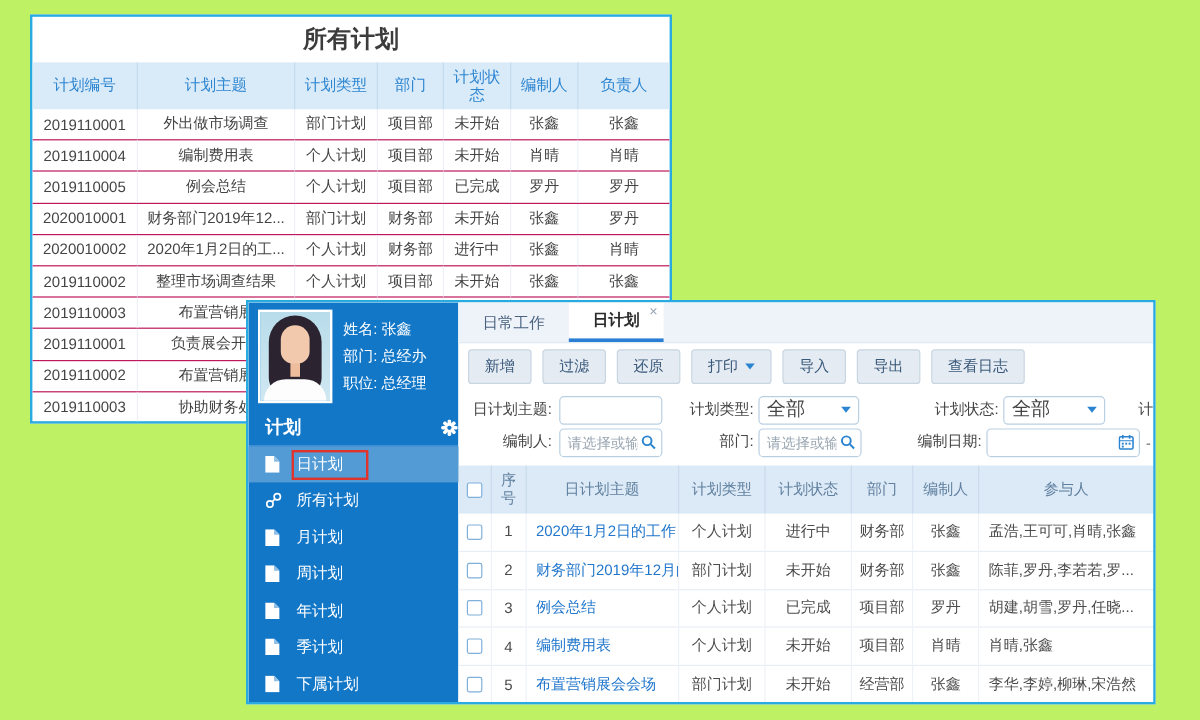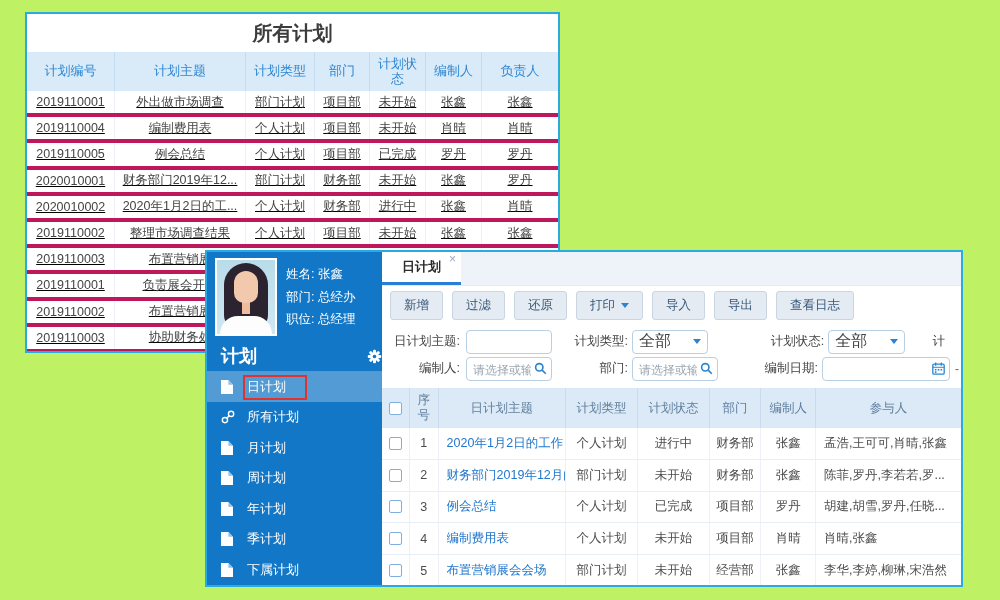--- a/index.html
+++ b/index.html
@@ -9,21 +9,21 @@
 
   
   .bg-window { position:absolute; left:25px; top:12px; width:535px; height:341px;
     background:#fff; border:2px solid #29abe2; overflow:hidden; }
   .bg-title { height:38px; line-height:38px; text-align:center; font-size:20px;
     font-weight:bold; color:#3c3c3c; }
   .bg-header { display:flex; height:39px; background:#d9eaf8; }
   .bg-header .bgc { color:#2e86d1; font-size:13px; display:flex; align-items:center;
     justify-content:center; text-align:center; border-right:1px solid #c4dcf0; line-height:1.15; padding:12px 4px; }
   .bg-header .bgc:last-child { border-right:none; }
-  .bgrow { display:flex; height:26.2px; border-bottom:4px solid #be185d;text-decoration:underline; }
+  .bgrow { display:flex; height:26.2px; border-bottom:1px solid #be185d; }
   .bgrow .bgc { color:#444; font-size:12.5px; display:flex; align-items:center;
     justify-content:center; border-right:1px solid #edf1f5; overflow:hidden; white-space:nowrap; }
   .bgrow .bgc:last-child { border-right:none; }
   .c0{width:88px;} .c1{width:131px;} .c2{width:69px;} .c3{width:55px;}
   .c4{width:56px;} .c5{width:56px;} .c6{width:76px;}
 
   
   .fg-window { position:absolute; left:205px; top:250px; width:758px; height:337px;
     background:#fff; border:2px solid #29abe2; display:flex; overflow:hidden; }
 
@@ -35,21 +35,21 @@
   .photo .hair { position:absolute; left:7px; top:3px; width:44px; height:66px;
     background:#2b2430; border-radius:22px 22px 14px 14px; }
   .photo .face { position:absolute; left:17px; top:11px; width:24px; height:32px;
     background:#f3c9ad; border-radius:12px 12px 10px 10px; }
   .photo .neck { position:absolute; left:25px; top:40px; width:8px; height:14px; background:#eebd9d; }
   .photo .shirt { position:absolute; left:3px; bottom:0; width:52px; height:18px;
     background:#fdfdfd; border-radius:24px 24px 0 0; }
   .profile-lines { margin-left:9px; color:#fff; font-size:12.5px; line-height:1; }
   .profile-lines div { margin:10px 0; white-space:nowrap; }
   .side-header { height:30px; display:flex; align-items:center; justify-content:space-between;
-    padding:0 0 0 14px; color:#fff; font-size:18px; font-weight:bold;
+    padding:0 0 0 14px; color:#fff; font-size:15px; font-weight:bold;
     border-bottom:1px solid rgba(255,255,255,0.25); }
   .gear { display:flex; align-items:center; cursor:pointer; }
   .side-item { position:relative; height:30.5px; display:flex; align-items:center;
     padding-left:14px; color:#fff; font-size:13px; cursor:pointer; }
   .side-item.active { background:#539bd5; }
   .sicon { width:26px; display:flex; align-items:center; flex:none; }
   .red-rect { position:absolute; left:36px; top:3px; width:64px; height:25px;
     border:2px solid #e0332c; pointer-events:none; }
 
   
@@ -60,21 +60,21 @@
   .tab.active { background:#fff; color:#2b2b2b; font-weight:bold; border-bottom:3px solid #2a7fd4; }
   .tab-close { position:absolute; top:1px; right:5px; font-size:12px; color:#9aa7b5;
     font-weight:normal; cursor:pointer; line-height:1; }
   .toolbar { height:38px; display:flex; align-items:center; gap:9px; padding:0 8px; flex:none; }
   .tbtn { background:#e4ebf2; border:1px solid #c9d6e2; border-radius:3px; color:#39587a;
     font-size:12.5px; padding:5px 13px; cursor:pointer; display:flex; align-items:center;
     font-family:inherit; }
   .caret { display:inline-block; width:0; height:0; border-left:4px solid transparent;
     border-right:4px solid transparent; border-top:5px solid #2a84d0; margin-left:6px; }
 
-  .filters { padding:4px 16px 6px 8px; flex:none; }
+  .filters { padding:4px 0 6px 8px; flex:none; }
   .f-row { display:flex; align-items:center; height:27px; }
   .f-label { font-size:12.5px; color:#444; text-align:right; flex:none; white-space:nowrap; }
   .w70 { width:70px; }
   .iw { position:relative; flex:none; }
   .f-input, .f-select { height:24px; border:1px solid #b9cfe2; border-radius:4px;
     background:#fff; font-size:16px; color:#444; padding:0 6px; font-family:inherit; }
   .f-input::placeholder { color:#9aa6b2; font-size:12px; }
   .f-select { display:flex; align-items:center; justify-content:space-between; cursor:pointer; }
   .icon-in { position:absolute; right:5px; top:5px; pointer-events:none; display:flex; }
   .dash { font-size:12px; color:#666; margin:0 5px; }
@@ -297,20 +297,23 @@
                 <path fill="#8fbfe6" d="M8 0l5 5H8z"></path>
               </svg>
             </span>
             <span>下属计划</span>
           </div>
         </div>
     </div>
 
     <div class="right-col">
       <div class="tabbar" id="tabbar">
+          <div class="tab">
+            <span>日常工作</span>
+          </div>
           <div class="tab active">
             <span>日计划</span>
             <span class="tab-close">×</span>
           </div>
         </div>
       <div class="toolbar" id="toolbar">
           <button class="tbtn">新增</button>
           <button class="tbtn">过滤</button>
           <button class="tbtn">还原</button>
           <button class="tbtn">打印<span class="caret"></span></button>

